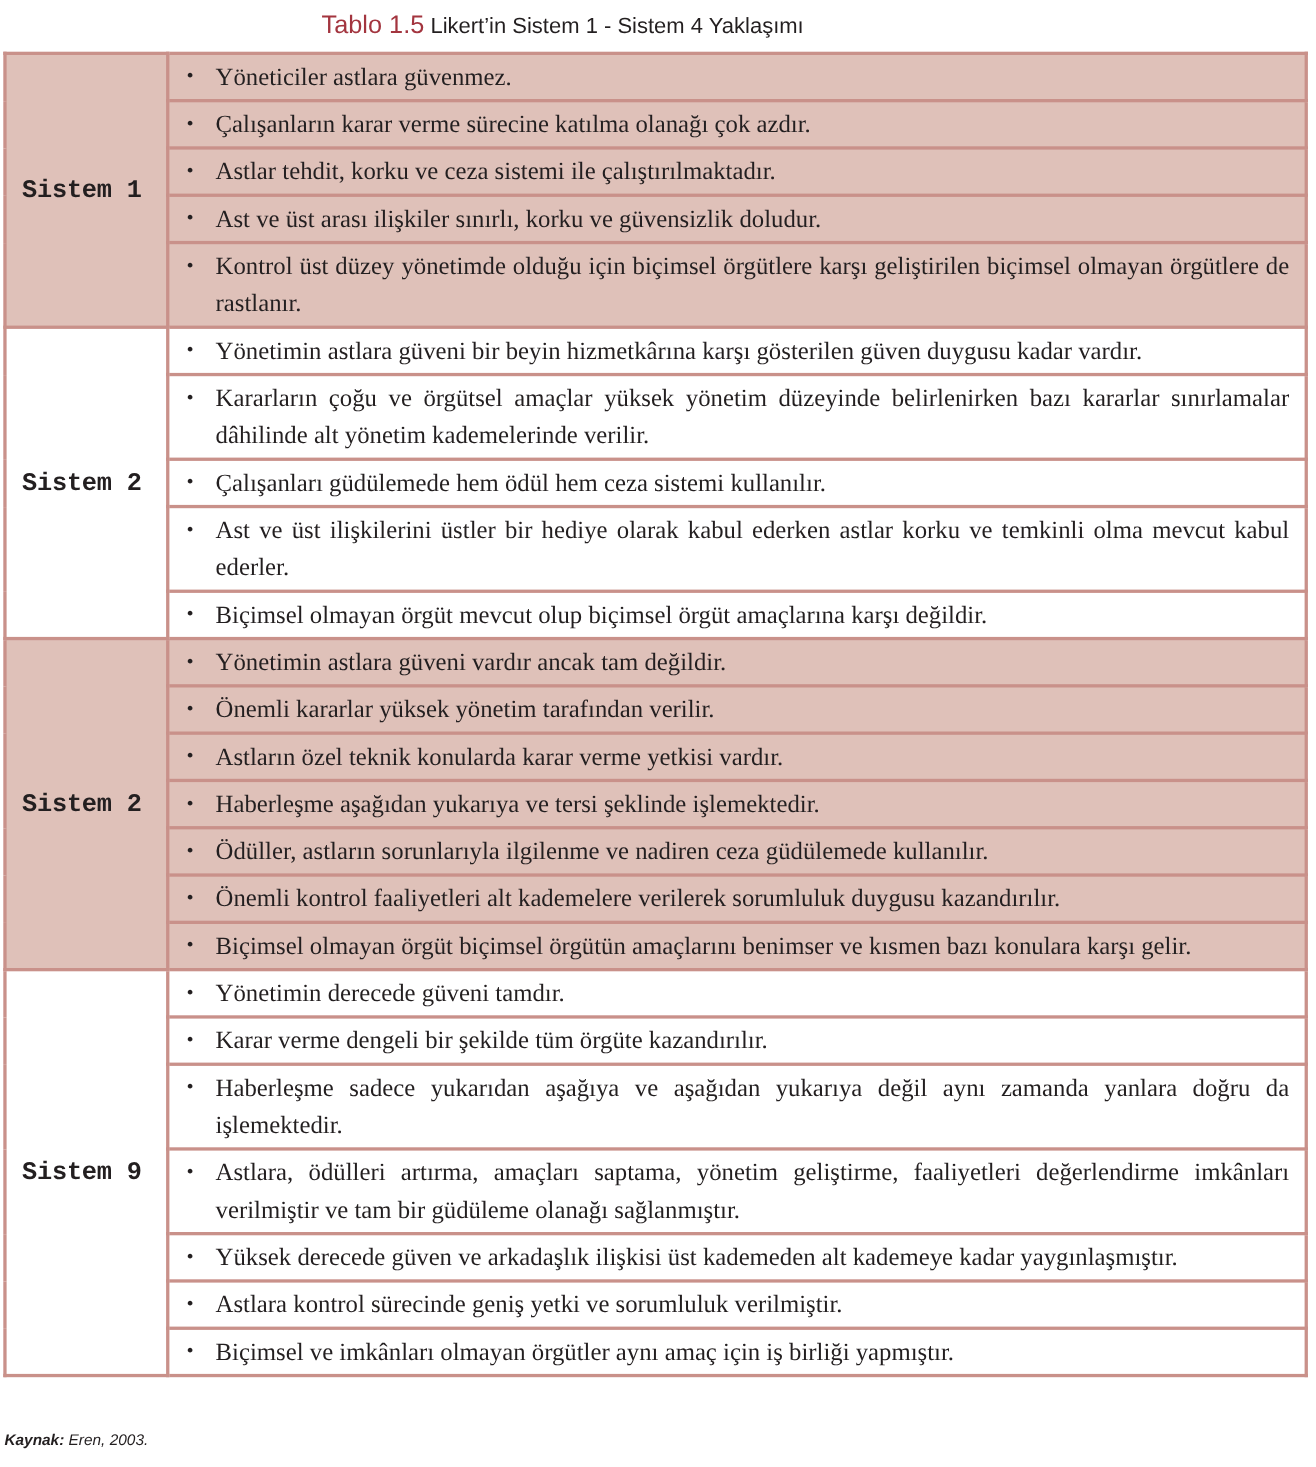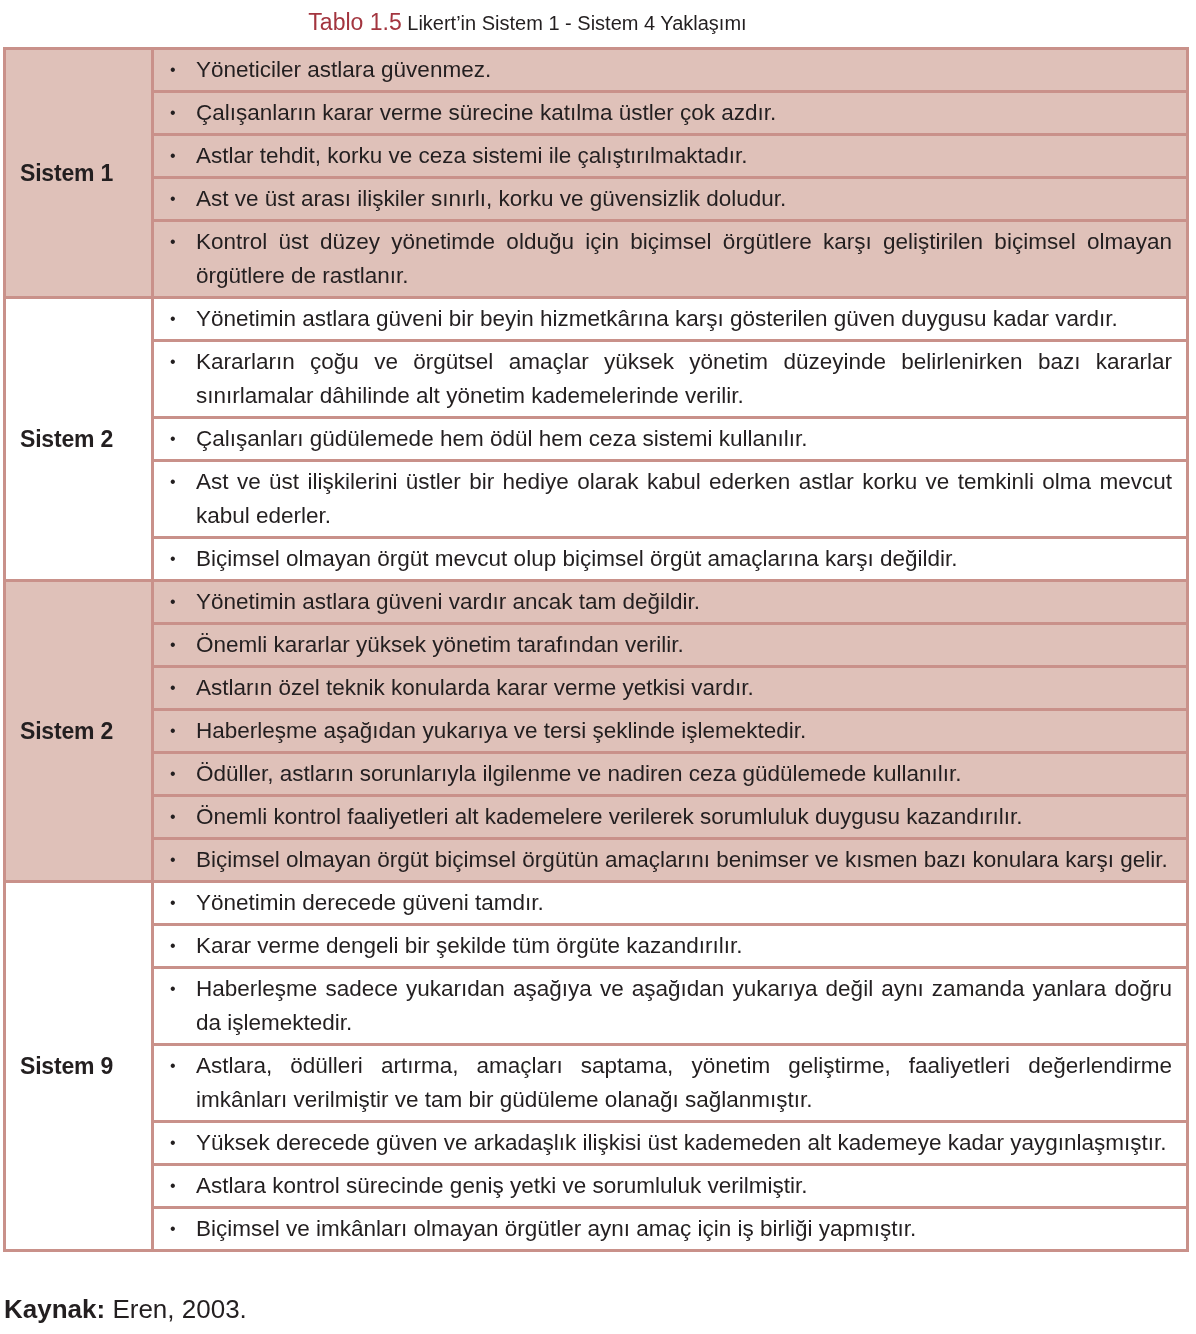--- a/index.html
+++ b/index.html
@@ -4,56 +4,57 @@
 <style>
   html, body { margin: 0; padding: 0; }
   body {
     width: 1196px; height: 1334px; overflow: hidden;
     background: #ffffff;
     font-family: "Liberation Sans", "DejaVu Sans", sans-serif;
     color: #231f20;
     position: relative;
   }
   .caption {
-    position: absolute; top: 6px; left: 16px; width: 1023px;
+    position: absolute; top: 6px; left: 0; width: 1023px;
     text-align: center; font-size: 20px; line-height: 32px;
   }
   .caption .num { color: #a3353f; font-size: 23px; }
   .caption .rest { color: #231f20; }
   table.likert {
     position: absolute; left: 3px; top: 47px;
     width: 1186px;
     border-collapse: collapse;
     table-layout: fixed;
   }
   table.likert td {
     border: 3px solid #c9918a;
     padding: 0;
     vertical-align: middle;
   }
   td.sys {
     width: 131px;
     font-weight: bold; font-size: 23px;
     padding-left: 14px !important;
     letter-spacing: -0.2px;
+    font-family: Liberation Mono, monospace;
   }
   td.item {
     font-size: 22.5px;
     line-height: 34px;
     padding: 3px 14px 3px 14px !important;
     text-align: justify;
   }
   .item-inner { display: flex; }
   .bullet { width: 26px; flex: 0 0 26px; font-size: 16px; padding-left: 2px; }
-  .txt { flex: 1; text-align: justify; }
+  .txt { flex: 1; text-align: justify; font-family: Liberation Serif, serif; }
   tr.shaded td { background: #dfc1b9; }
   tr.plain td { background: #ffffff; }
   .source {
     position: absolute; left: 4px; top: 1294px;
-    font-size: 26px; line-height: 30px;
+    font-size: 14px; line-height: 30px; font-style: italic;
   }
   .source b { font-weight: bold; }
 </style>
 </head>
 <body>
 
 <div class="caption">
   <span class="num">Tablo 1.5</span>
   <span class="rest">Likert’in Sistem 1 - Sistem 4 Yaklaşımı</span>
 </div>
@@ -66,21 +67,21 @@
           <div class="item-inner">
             <span class="bullet">•</span>
             <span class="txt">Yöneticiler astlara güvenmez.</span>
           </div>
         </td>
       </tr>
       <tr class="shaded">
         <td class="item">
           <div class="item-inner">
             <span class="bullet">•</span>
-            <span class="txt">Çalışanların karar verme sürecine katılma üstler çok azdır.</span>
+            <span class="txt">Çalışanların karar verme sürecine katılma olanağı çok azdır.</span>
           </div>
         </td>
       </tr>
       <tr class="shaded">
         <td class="item">
           <div class="item-inner">
             <span class="bullet">•</span>
             <span class="txt">Astlar tehdit, korku ve ceza sistemi ile çalıştırılmaktadır.</span>
           </div>
         </td>

